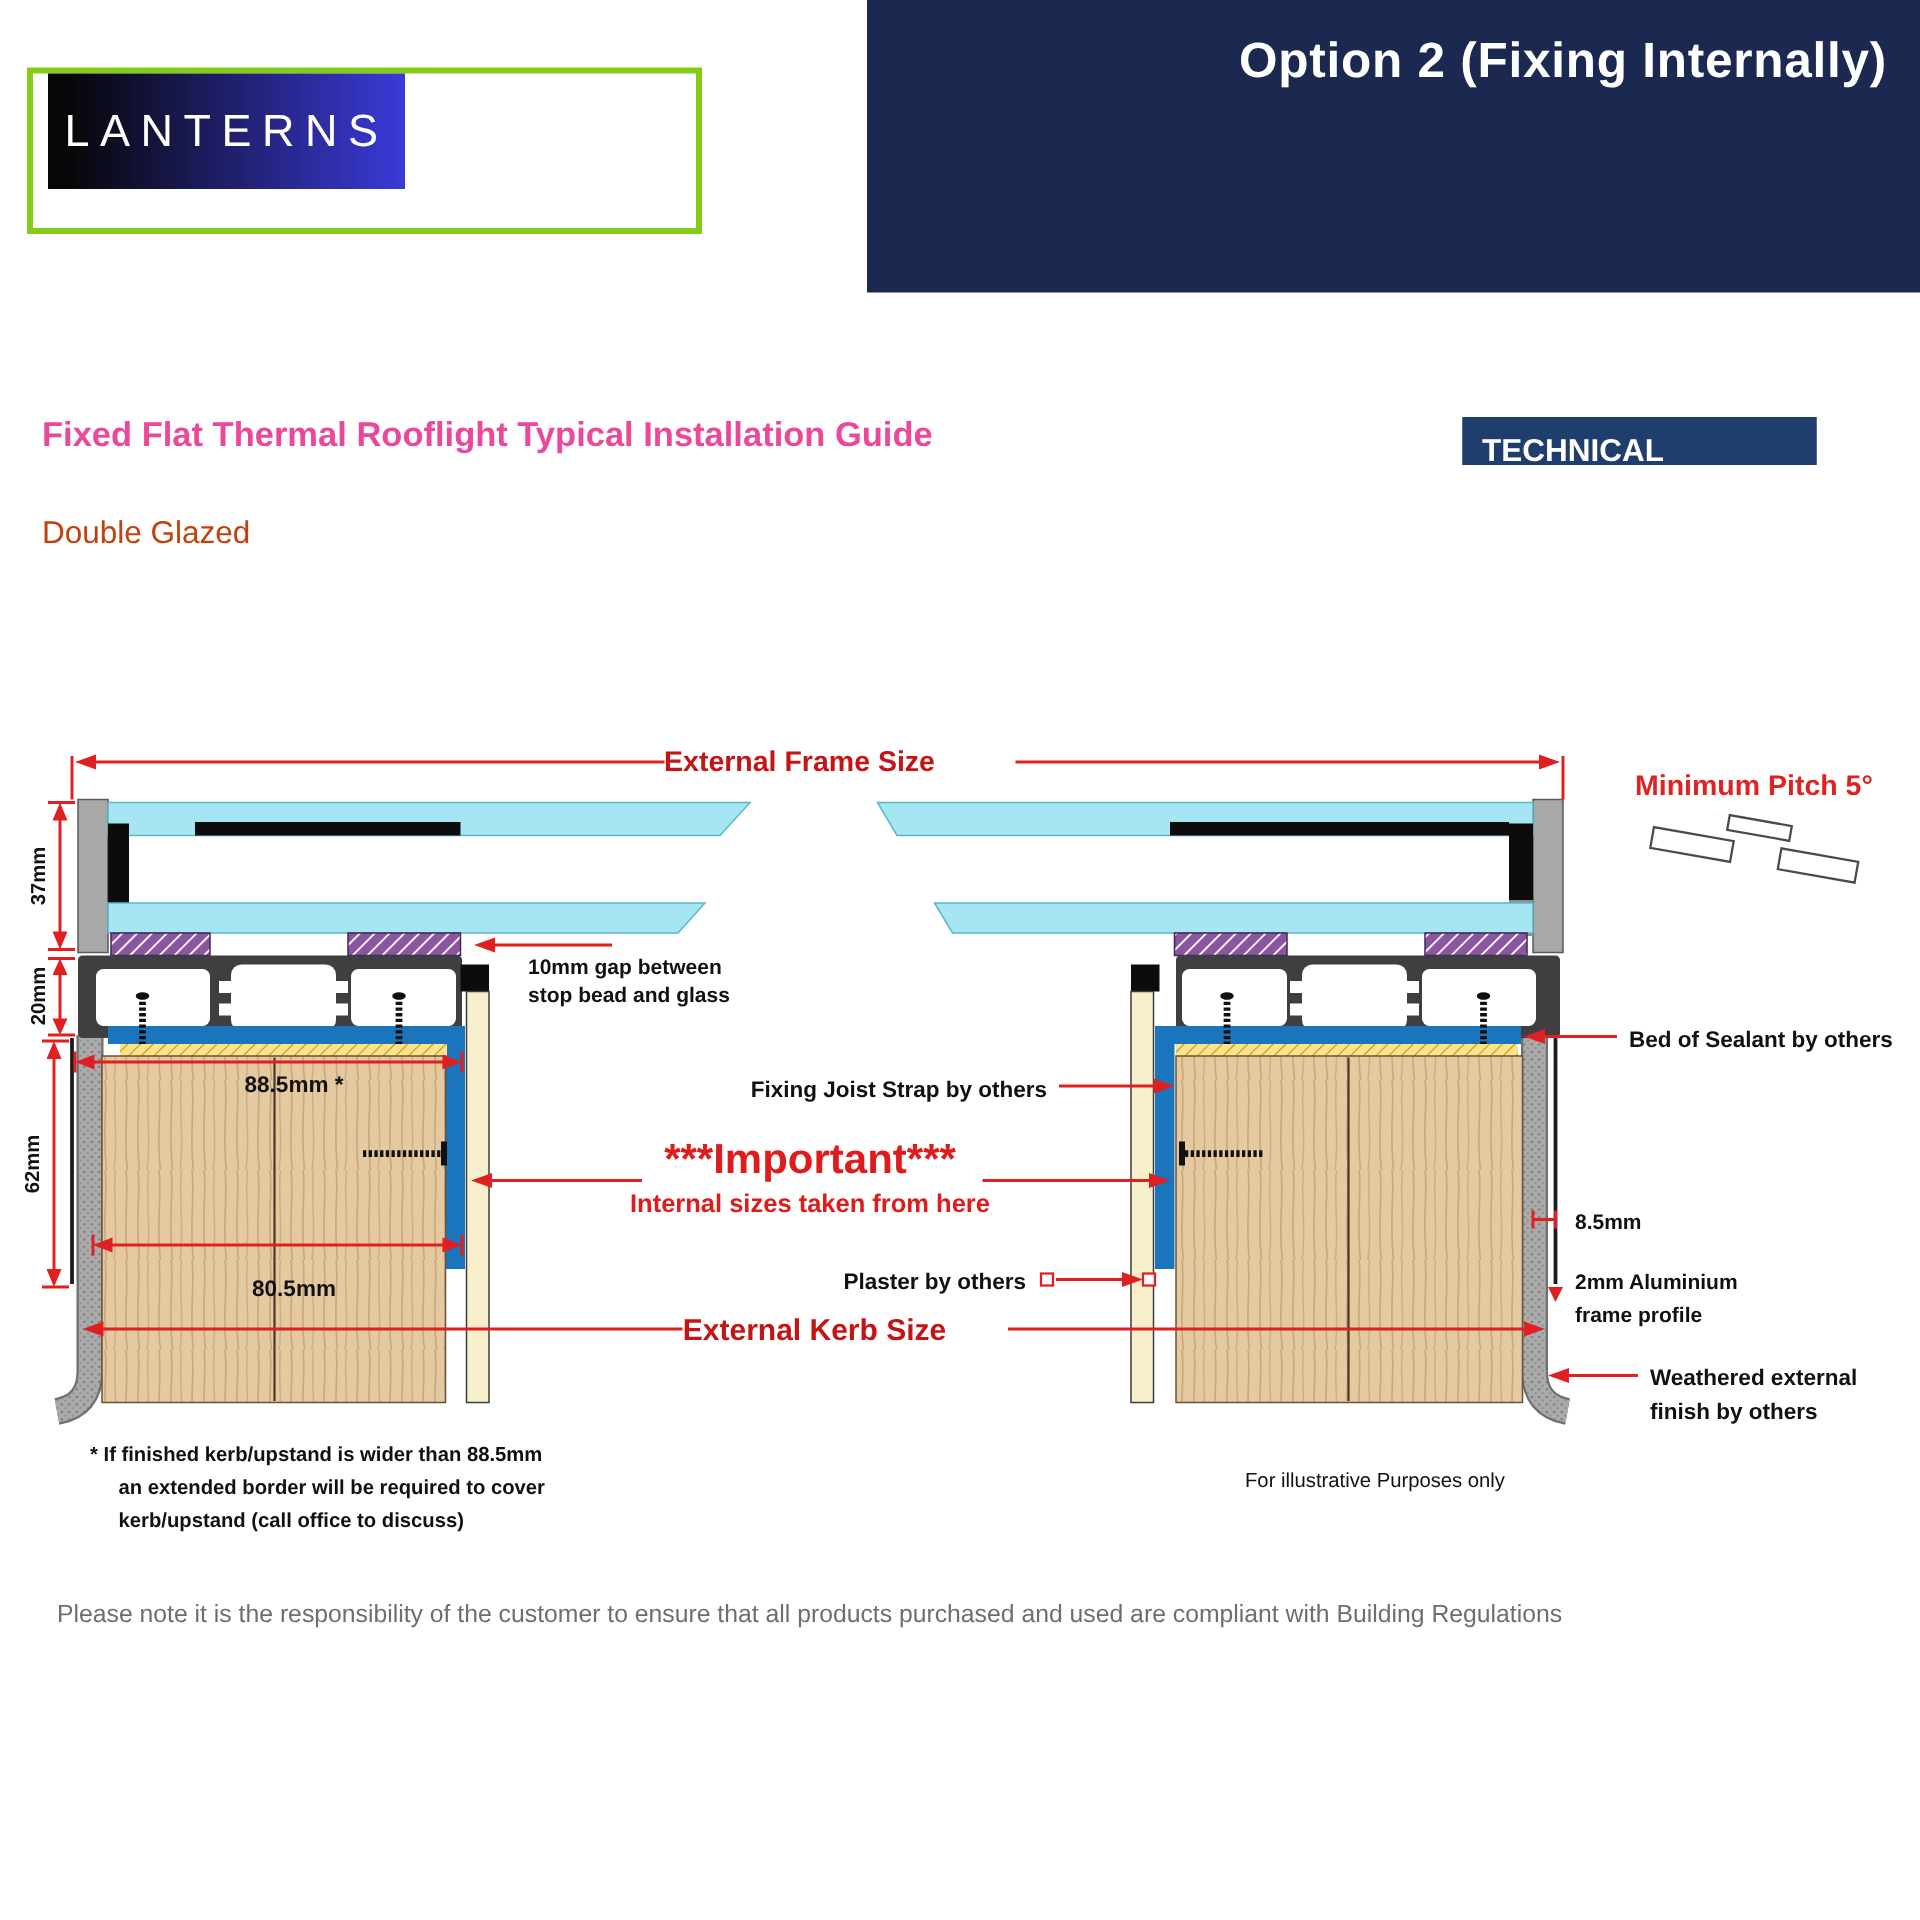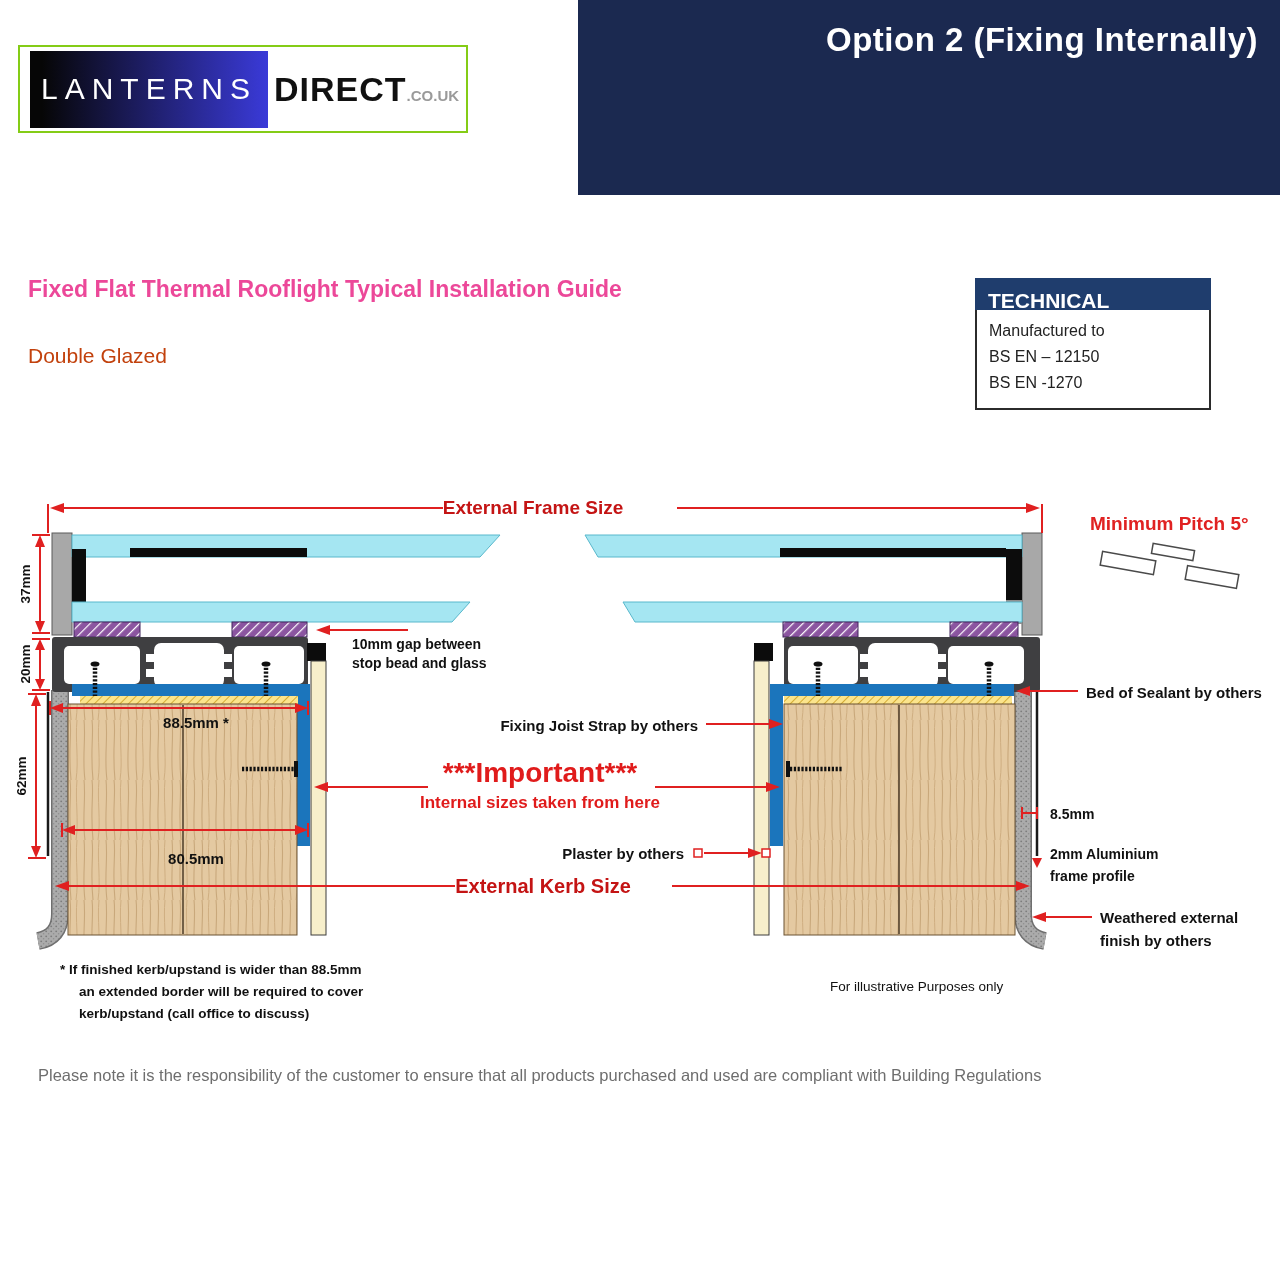--- a/index.html
+++ b/index.html
@@ -3,22 +3,22 @@
 <meta charset="utf-8">
 <style>
   * { margin:0; padding:0; box-sizing:border-box; }
   body { font-family:"Liberation Sans", sans-serif; background:#fff; }
   #page { position:relative; width:1280px; height:1280px; background:#fff; overflow:hidden; }
 
   .header-bar { position:absolute; left:578px; top:0; width:702px; height:195px;
     background:#1b2950; color:#fff; text-align:right; padding:12px 22px 0 0; }
   .header-bar span { display:block; font-size:33px; font-weight:600; line-height:56px; letter-spacing:.5px; }
 
-  .logo { position:absolute; left:18px; top:45px; width:450px; height:88px;
-    border:2px solid #84cc16; background:#fff; display:flex; align-items:center; }
+  .logo { position:absolute; left:18px; top:45px; width:450px; height:111px;
+    border:4px solid #84cc16; background:#fff; display:flex; }
   .logo-dark { margin-left:10px; width:238px; height:77px;
     background:linear-gradient(90deg,#060606 5%,#3a3ad8 100%);
     display:flex; align-items:center; justify-content:center;
     color:#fff; font-size:30px; font-weight:400; letter-spacing:7px; }
   .logo-right { display:flex; align-items:baseline; margin-left:6px; }
   .logo-direct { font-size:34px; font-weight:800; color:#111; letter-spacing:1px; }
   .logo-couk { font-size:15px; font-weight:700; color:#9a9a9a; }
 
   .page-title { position:absolute; left:28px; top:276px; font-size:23px; font-weight:700; color:#ec4899; }
   .page-subtitle { position:absolute; left:28px; top:344px; font-size:21px; color:#c2410c; }
@@ -35,36 +35,27 @@
 <body>
 
 <div id="page">
 
   <div class="header-bar">
     <span>Option 2 (Fixing Internally)</span>
   </div>
 
   <div class="logo">
     <div class="logo-dark">LANTERNS</div>
-    <div class="logo-right">
-      <span class="logo-direct">DIRECT</span>
-      <span class="logo-couk">.CO.UK</span>
-    </div>
   </div>
 
   <div class="page-title">Fixed Flat Thermal Rooflight Typical Installation Guide</div>
   <div class="page-subtitle">Double Glazed</div>
 
   <div class="tech-box">
     <div class="tech-head">TECHNICAL</div>
-    <div class="tech-body">
-      <div>Manufactured to</div>
-      <div>BS EN – 12150</div>
-      <div>BS EN -1270</div>
-    </div>
   </div>
 
   <svg style="position:absolute;left:0;top:480px;" width="1280" height="620" viewBox="0 480 1280 620">
     <defs>
       <pattern id="phatch" width="7" height="7" patternUnits="userSpaceOnUse" patternTransform="rotate(45)">
         <rect width="7" height="7" fill="#8b55a0"></rect>
         <line x1="0" y1="0" x2="0" y2="7" stroke="#fff" stroke-width="2.4"></line>
       </pattern>
       <pattern id="yhatch" width="6" height="6" patternUnits="userSpaceOnUse" patternTransform="rotate(45)">
         <rect width="6" height="6" fill="#fbe48c"></rect>

